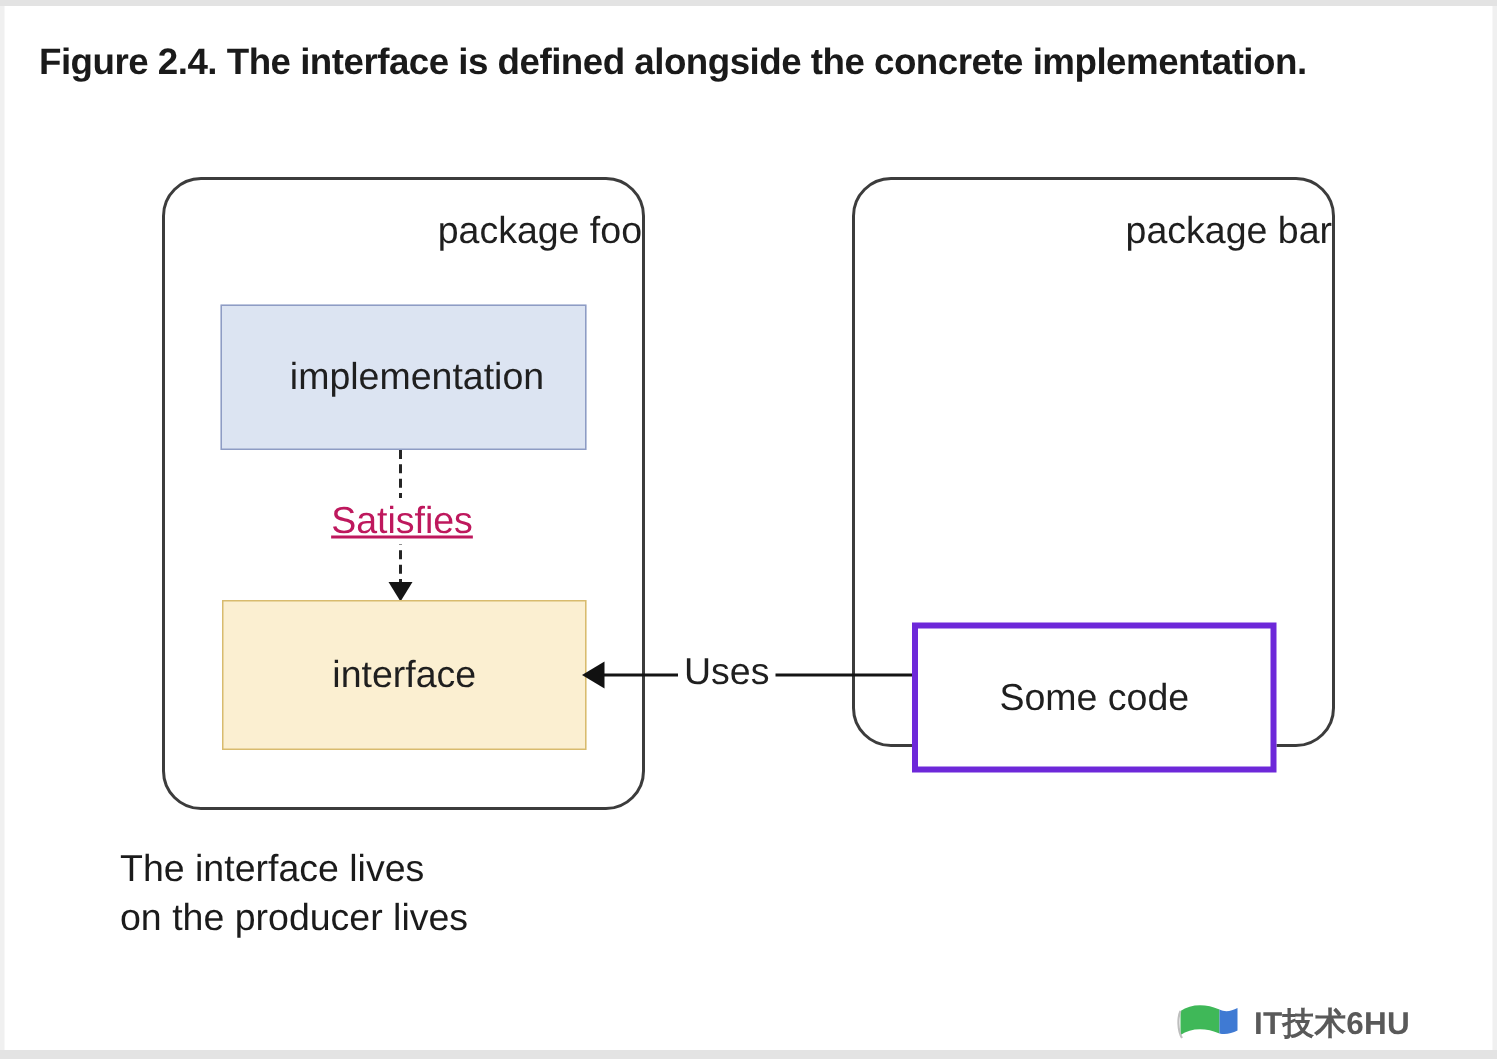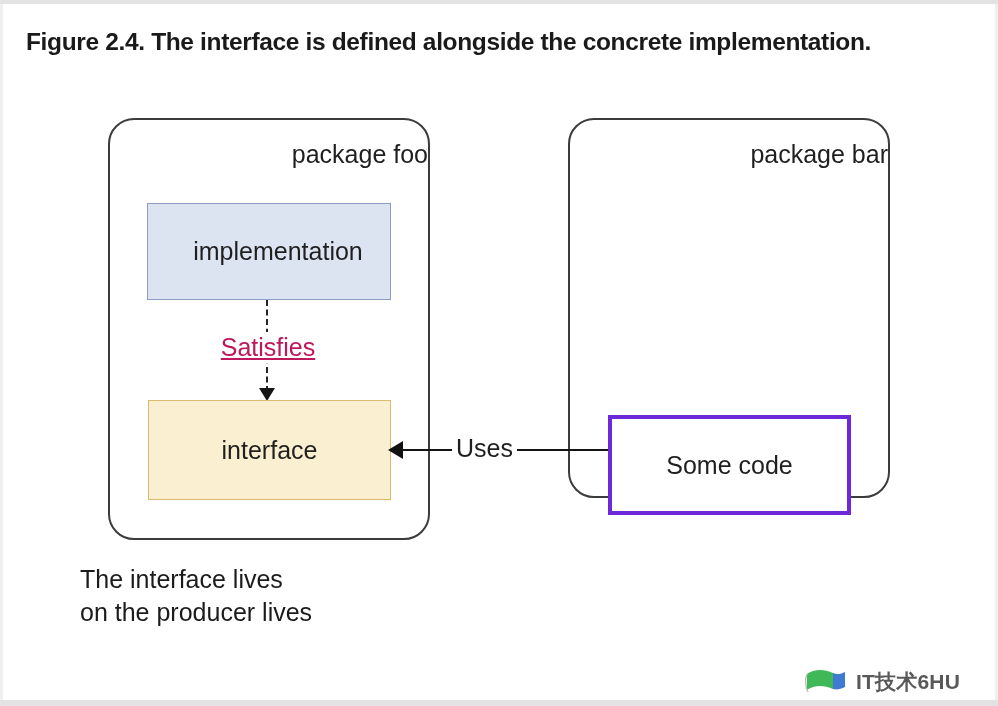--- a/index.html
+++ b/index.html
@@ -201,21 +201,21 @@
     text-align: left;
     font-size: 25px;
     line-height: 33px;
     color: #1b1b1b;
   }
   .annotation b { font-weight: normal; }
 
   
   .watermark {
     position: absolute;
-    left: 804px;
+    left: 784px;
     top: 668px;
     display: flex;
     align-items: center;
     gap: 6px;
     opacity: 0.92;
   }
   .watermark-logo {
     width: 46px;
     height: 28px;
     position: relative;

